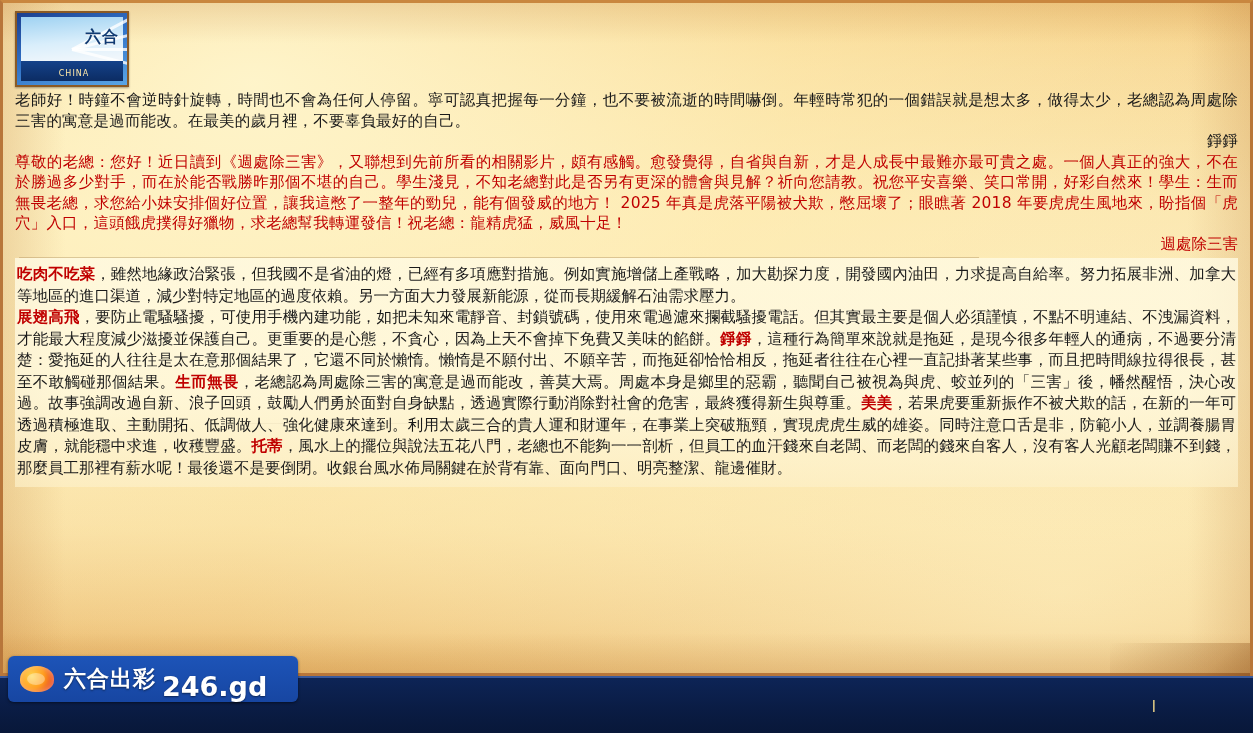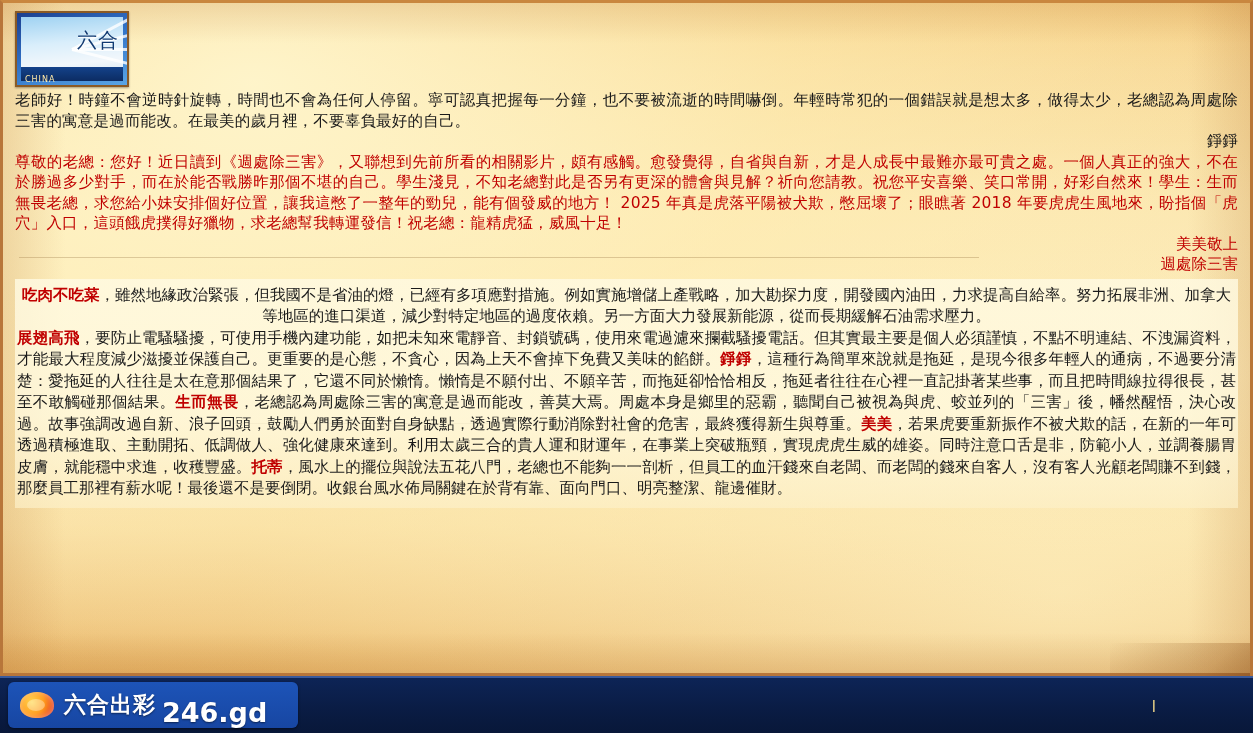--- a/index.html
+++ b/index.html
@@ -76,33 +76,34 @@
     width: 140px;
     height: 3px;
     background: rgba(255,255,255,0.8);
     transform-origin: 0 50%;
   }
   .stamp .cn {
     position: absolute;
     right: 8px;
     top: 14px;
     color: #103a72;
-    font-size: 20px;
-    font-weight: normal;
+    font-size: 16px;
+    font-weight: bold;
     letter-spacing: 1px;
     text-shadow: 0 1px 0 #fff;
     margin-left: 32px;
   }
   .stamp .band {
     position: absolute;
     left: 4px;
     bottom: 4px;
     right: 4px;
-    height: 14px;
+    height: 20px;
     background: linear-gradient(180deg, #14428a, #0c2c63);
+    text-align: center;
   }
   .stamp .band span {
     color: #ffe9a8;
     font-size: 8px;
     line-height: 14px;
     padding-left: 4px;
     letter-spacing: 1px;
   }
 
   .intro {
@@ -147,21 +148,20 @@
   }
   .answer .name {
     color: #c00000;
     font-weight: bold;
   }
   .answer p {
     margin: 0;
     text-indent: 0;
   }
   .first-line {
-    text-align: center;
   }
 
   
   .rule {
     position: absolute;
     height: 1px;
     background: rgba(120,80,30,0.25);
   }
 
   
@@ -170,21 +170,21 @@
     left: 0;
     top: 676px;
     width: 1253px;
     height: 57px;
     background: linear-gradient(180deg, #0d2456 0%, #0a1c44 55%, #081738 100%);
     border-top: 2px solid #3a5a9c;
   }
   .brand {
     position: absolute;
     left: 8px;
-    top: 682px;
+    top: 656px;
     width: 290px;
     height: 46px;
     background: linear-gradient(180deg, #1d54b8 0%, #1746a2 100%);
     border-radius: 6px;
     display: flex;
     align-items: center;
     gap: 6px;
     padding: 0 10px;
     box-sizing: border-box;
     box-shadow: 0 1px 3px rgba(0,0,0,0.5);
@@ -264,21 +264,20 @@
             <span>CHINA</span>
           </div>
         </div>
 
       </div>
 
       <div class="letter black" style="margin-top:3px;">老師好！時鐘不會逆時針旋轉，時間也不會為任何人停留。寧可認真把握每一分鐘，也不要被流逝的時間嚇倒。年輕時常犯的一個錯誤就是想太多，做得太少，老總認為周處除三害的寓意是過而能改。在最美的歲月裡，不要辜負最好的自己。</div>
       <div class="sig black">錚錚</div>
 
       <div class="letter">尊敬的老總：您好！近日讀到《週處除三害》，又聯想到先前所看的相關影片，頗有感觸。愈發覺得，自省與自新，才是人成長中最難亦最可貴之處。一個人真正的強大，不在於勝過多少對手，而在於能否戰勝昨那個不堪的自己。學生淺見，不知老總對此是否另有更深的體會與見解？祈向您請教。祝您平安喜樂、笑口常開，好彩自然來！學生：生而無畏老總，求您給小妹安排個好位置，讓我這憋了一整年的勁兒，能有個發威的地方！ 2025 年真是虎落平陽被犬欺，憋屈壞了；眼瞧著 2018 年要虎虎生風地來，盼指個「虎穴」入口，這頭餓虎撲得好獵物，求老總幫我轉運發信！祝老總：龍精虎猛，威風十足！</div>
-      <div class="sig">美美敬上</div>
 
       <div class="sig">週處除三害</div>
 
 
       <div class="answer">
         <p class="first-line"><span class="name">吃肉不吃菜</span><span>，雖然地緣政治緊張，但我國不是省油的燈，已經有多項應對措施。例如實施增儲上產戰略，加大勘探力度，開發國內油田，力求提高自給率。努力拓展非洲、加拿大等地區的進口渠道，減少對特定地區的過度依賴。另一方面大力發展新能源，從而長期緩解石油需求壓力。</span></p>
         <p><span class="name">展翅高飛</span><span>，要防止電騷騷擾，可使用手機內建功能，如把未知來電靜音、封鎖號碼，使用來電過濾來攔截騷擾電話。但其實最主要是個人必須謹慎，不點不明連結、不洩漏資料，才能最大程度減少滋擾並保護自己。更重要的是心態，不貪心，因為上天不會掉下免費又美味的餡餅。</span><span class="name">錚錚</span><span>，這種行為簡單來說就是拖延，是現今很多年輕人的通病，不過要分清楚：愛拖延的人往往是太在意那個結果了，它還不同於懶惰。懶惰是不願付出、不願辛苦，而拖延卻恰恰相反，拖延者往往在心裡一直記掛著某些事，而且把時間線拉得很長，甚至不敢觸碰那個結果。</span><span class="name">生而無畏</span><span>，老總認為周處除三害的寓意是過而能改，善莫大焉。周處本身是鄉里的惡霸，聽聞自己被視為與虎、蛟並列的「三害」後，幡然醒悟，決心改過。故事強調改過自新、浪子回頭，鼓勵人們勇於面對自身缺點，透過實際行動消除對社會的危害，最終獲得新生與尊重。</span><span class="name">美美</span><span>，若果虎要重新振作不被犬欺的話，在新的一年可透過積極進取、主動開拓、低調做人、強化健康來達到。利用太歲三合的貴人運和財運年，在事業上突破瓶頸，實現虎虎生威的雄姿。同時注意口舌是非，防範小人，並調養腸胃皮膚，就能穩中求進，收穫豐盛。</span><span class="name">托蒂</span><span>，風水上的擺位與說法五花八門，老總也不能夠一一剖析，但員工的血汗錢來自老闆、而老闆的錢來自客人，沒有客人光顧老闆賺不到錢，那麼員工那裡有薪水呢！最後還不是要倒閉。收銀台風水佈局關鍵在於背有靠、面向門口、明亮整潔、龍邊催財。</span></p>
       </div>
 
     </div>

